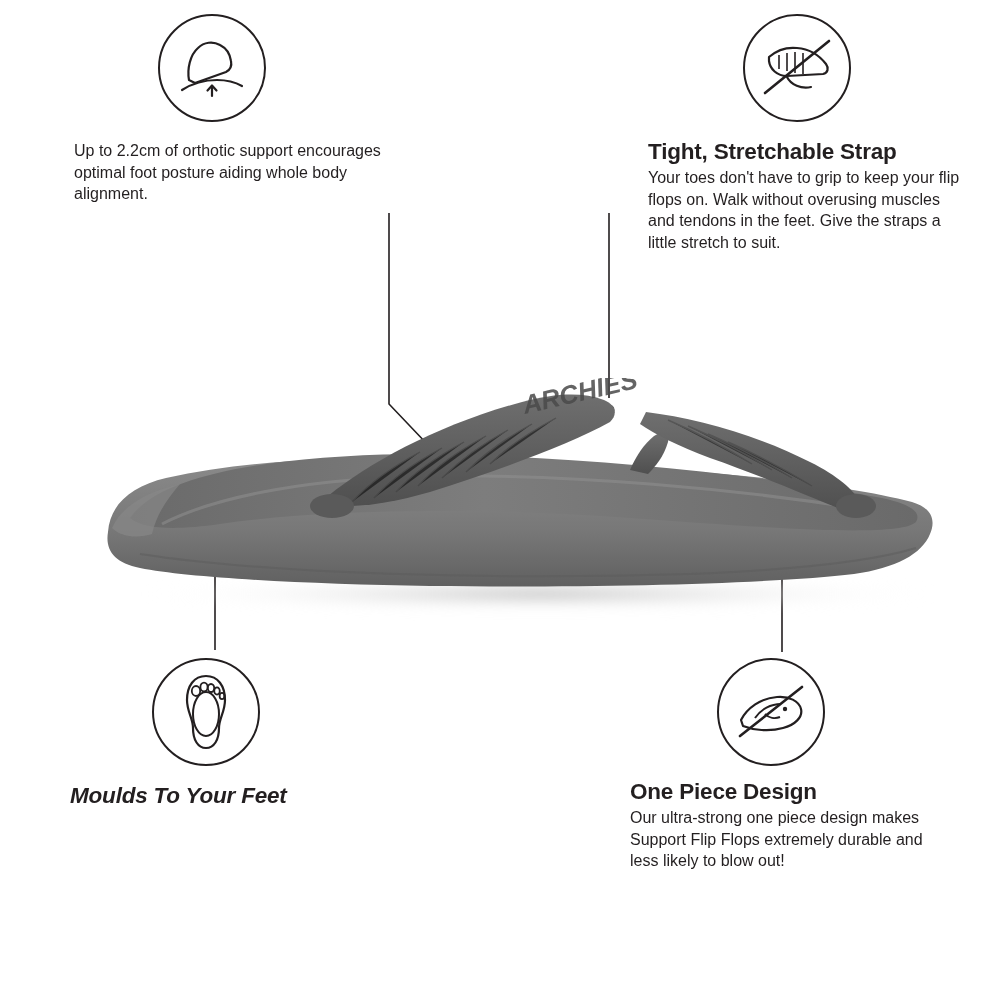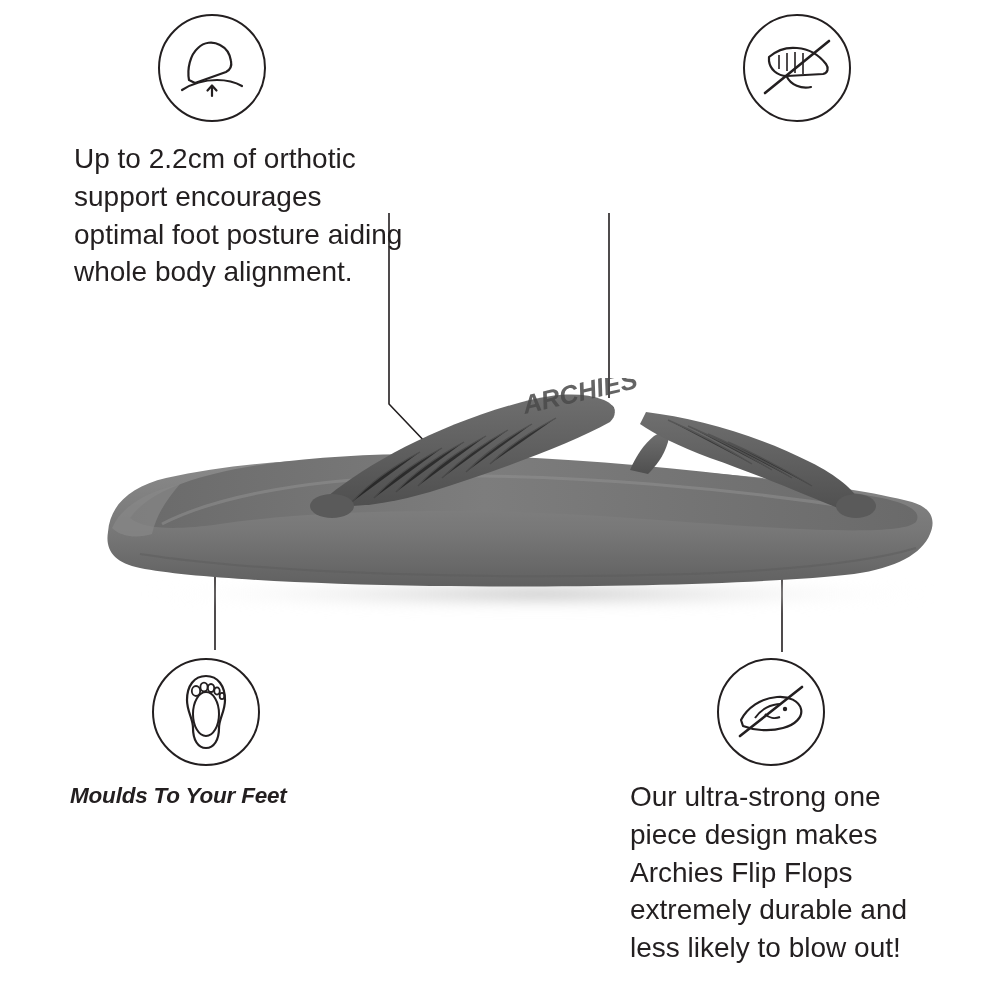--- a/index.html
+++ b/index.html
@@ -47,21 +47,21 @@
   .feature h3 {
     margin: 0 0 2px 0;
     font-size: 22.5px;
     font-weight: bold;
     letter-spacing: -0.2px;
     line-height: 1.2;
     color: #231f20;
   }
   .feature p {
     margin: 0;
-    font-size: 28px;
+    font-size: 16px;
     line-height: 1.35;
     color: #231f20;
   }
 
   #feat-arch   { left: 74px;  top: 140px; width: 330px; }
   #feat-strap  { left: 648px; top: 138px; width: 312px; }
   #feat-mould  { left: 70px;  top: 782px; width: 370px; font-style: italic; }
   #feat-onepc  { left: 630px; top: 778px; width: 300px; }
 
   
@@ -215,22 +215,27 @@
       <text x="455" y="36" transform="rotate(-13 455 36)" font-family="'Liberation Sans', sans-serif" font-size="26" font-weight="bold" font-style="italic" fill="#4a4a4a" opacity="0.85">ARCHIES</text>
 
       <path d="M70 176 C200 196 420 202 620 196 C720 192 800 184 846 170" fill="none" stroke="#5b5b5b" stroke-width="2" opacity="0.5"></path>
     </svg>
   </div>
 
   <div class="feature" id="feat-arch">
     <p>Up to 2.2cm of orthotic support encourages optimal foot posture aiding whole body alignment.</p>
   </div>
 
+  <div class="feature" id="feat-strap">
+    <h3>Tight, Stretchable Strap</h3>
+    <p>Your toes don't have to grip to keep your flip flops on. Walk without overusing muscles and tendons in the feet. Give the straps a little stretch to suit.</p>
+  </div>
 
   <div class="feature" id="feat-mould">
     <h3>Moulds To Your Feet</h3>
   </div>
 
   <div class="feature" id="feat-onepc">
-    <p>Our ultra-strong one piece design makes Archies Flip Flops extremely durable and less likely to blow out!</p>
+    <h3>One Piece Design</h3>
+    <p>Our ultra-strong one piece design makes Support Flip Flops extremely durable and less likely to blow out!</p>
   </div>
 
 </div>
 
 </body></html>

